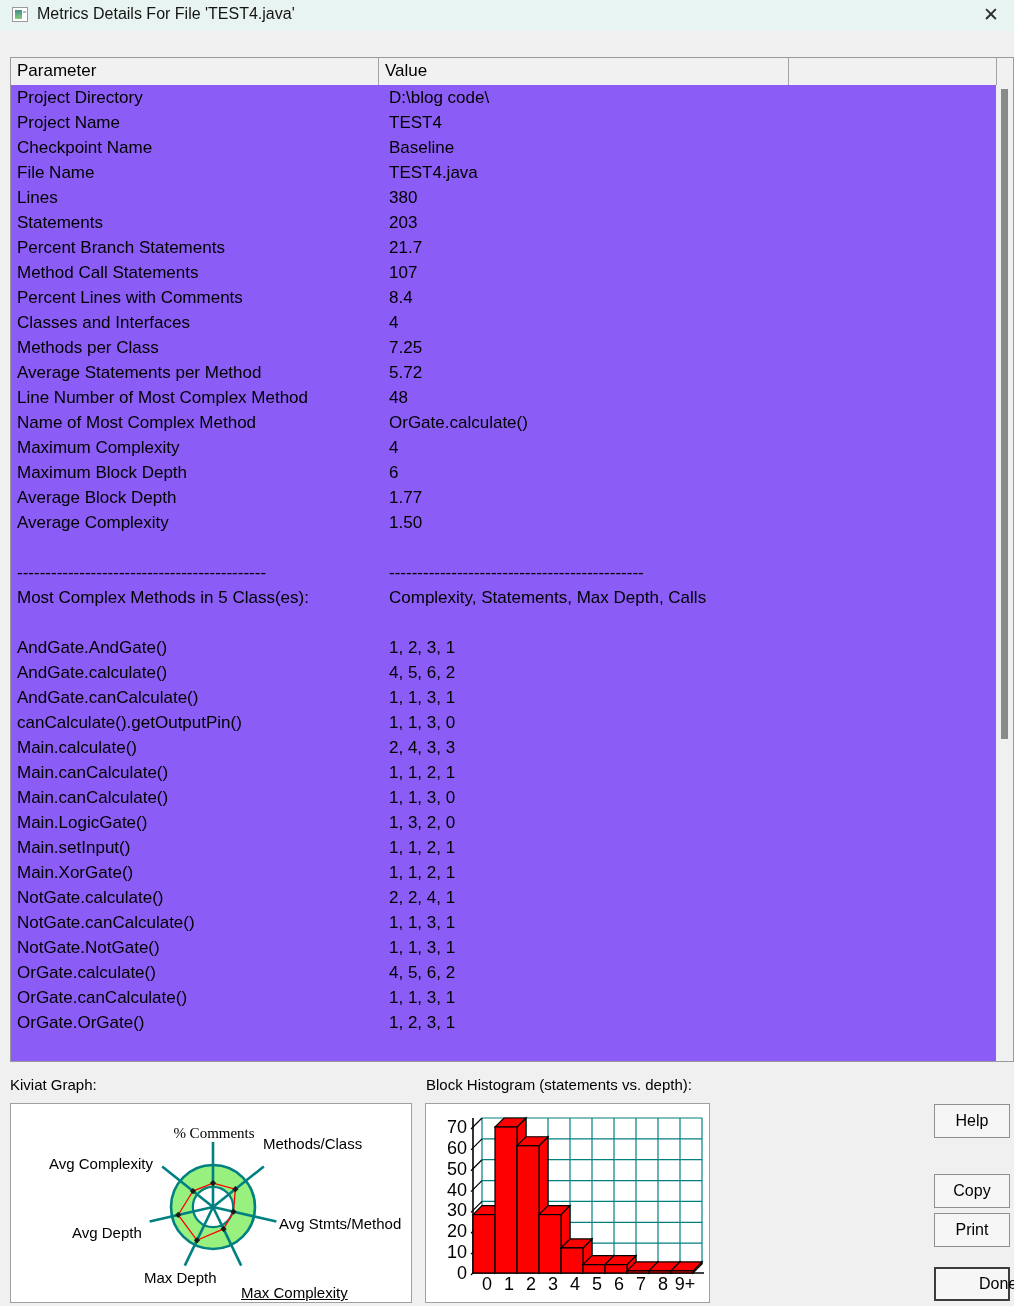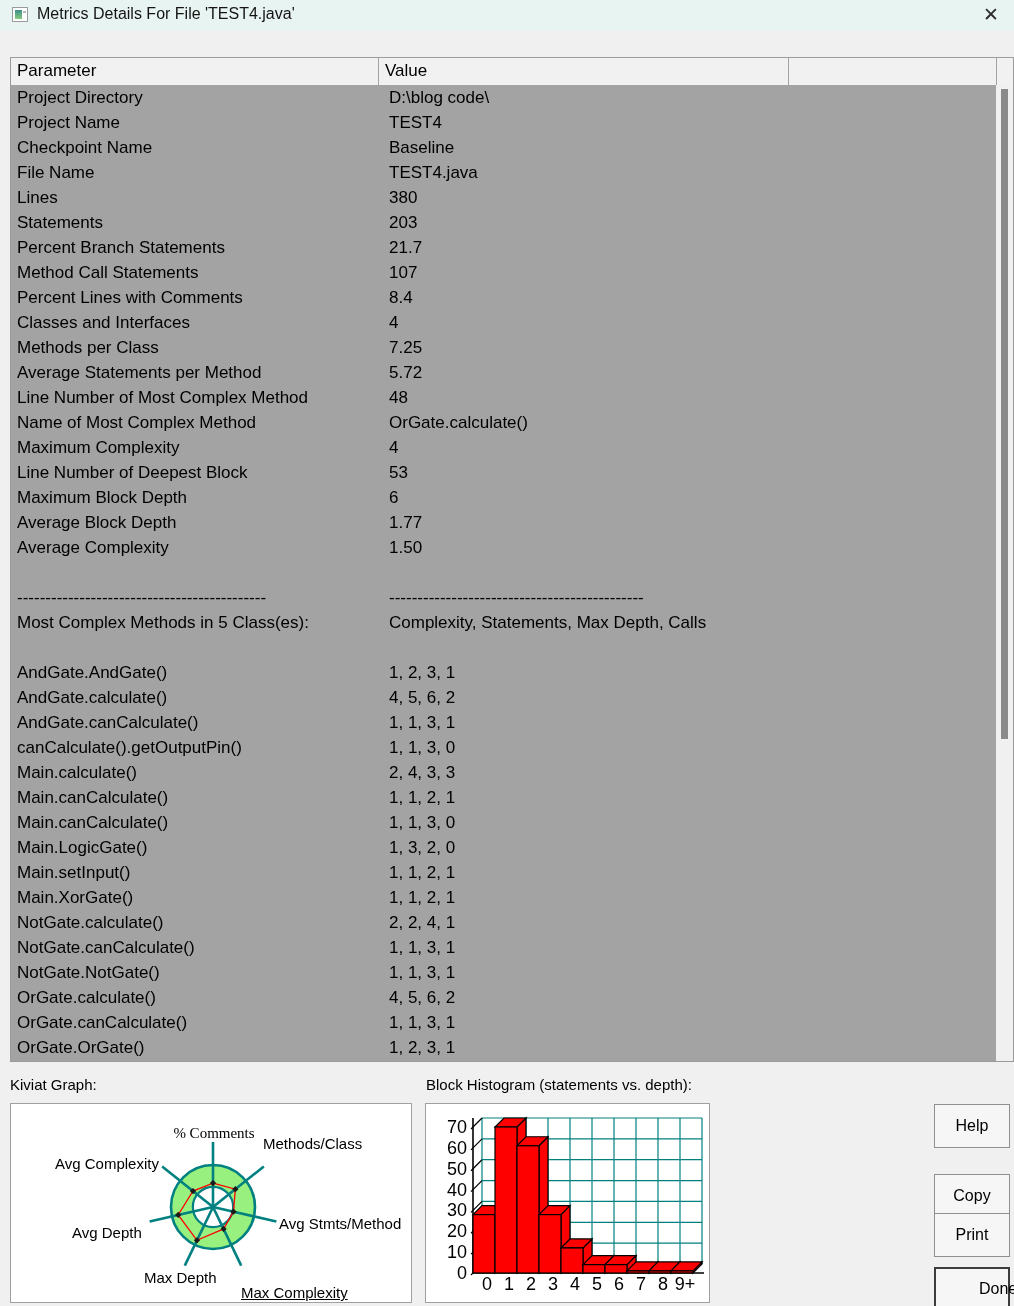--- a/index.html
+++ b/index.html
@@ -21,21 +21,21 @@
   
   .listbox{position:absolute;left:10px;top:57px;width:1004px;height:1005px;background:#fff;
            border:1px solid #9b9b9b;box-sizing:border-box;}
   .lheader{position:absolute;left:0;top:0;right:0;height:27px;background:#f1f1f1;
            border-bottom:1px solid #a3a3a3;display:flex;}
   .hcell{box-sizing:border-box;border-right:1px solid #a3a3a3;padding-left:6px;
          font-size:17px;line-height:25px;background:#f1f1f1;}
   .hc1{width:368px;}
   .hc2{width:410px;}
   .hc3{width:208px;}
-  .lbody{position:absolute;left:0;top:27px;right:17px;bottom:0;background:#a3a3a3;overflow:hidden;}
+  .lbody{position:absolute;left:0;top:27px;right:17px;bottom:0;background:#8b5cf6;overflow:hidden;}
   .lrow{position:relative;height:25px;font-size:17px;line-height:25px;white-space:pre;}
   .cparam{position:absolute;left:6px;}
   .cvalue{position:absolute;left:378px;}
 
   
   .scrollbar{position:absolute;top:27px;right:0;width:17px;bottom:0;background:#f0f0f0;}
   .thumb{position:absolute;left:5px;top:4px;width:7px;height:650px;background:#8a8a8a;}
 
   
   .section-label{position:absolute;font-size:15px;color:#000;}
@@ -43,21 +43,21 @@
   .histo-label{left:426px;top:1076px;}
 
   .kiviat-box{position:absolute;left:10px;top:1103px;width:402px;height:200px;background:#fff;
               border:1px solid #a0a0a0;box-sizing:border-box;}
   .histo-box{position:absolute;left:425px;top:1103px;width:285px;height:200px;background:#fff;
              border:1px solid #a0a0a0;box-sizing:border-box;}
   .kiviat-box svg,.histo-box svg{position:absolute;left:0;top:0;}
   .kv-label{position:absolute;font-size:15px;white-space:nowrap;z-index:2;}
 
   
-  .btn{position:absolute;left:934px;width:76px;height:44px;background:#f6f6f6;
+  .btn{position:absolute;left:934px;width:76px;height:34px;background:#f6f6f6;
        border:1px solid #8f8f8f;font-family:"Liberation Sans",sans-serif;font-size:16px;
        color:#000;padding:0;}
   .btn-help{top:1104px;}
   .btn-copy{top:1158px;margin-top:16px;}
   .btn-print{top:1213px;}
   .btn-done{top:1267px;border:2px solid #3c3c3c;padding-left:43px;}
 </style>
 </head>
 <body>
 
@@ -87,21 +87,20 @@
         <div class="lrow"><span class="cparam">Statements</span><span class="cvalue">203</span></div>
         <div class="lrow"><span class="cparam">Percent Branch Statements</span><span class="cvalue">21.7</span></div>
         <div class="lrow"><span class="cparam">Method Call Statements</span><span class="cvalue">107</span></div>
         <div class="lrow"><span class="cparam">Percent Lines with Comments</span><span class="cvalue">8.4</span></div>
         <div class="lrow"><span class="cparam">Classes and Interfaces</span><span class="cvalue">4</span></div>
         <div class="lrow"><span class="cparam">Methods per Class</span><span class="cvalue">7.25</span></div>
         <div class="lrow"><span class="cparam">Average Statements per Method</span><span class="cvalue">5.72</span></div>
         <div class="lrow"><span class="cparam">Line Number of Most Complex Method</span><span class="cvalue">48</span></div>
         <div class="lrow"><span class="cparam">Name of Most Complex Method</span><span class="cvalue">OrGate.calculate()</span></div>
         <div class="lrow"><span class="cparam">Maximum Complexity</span><span class="cvalue">4</span></div>
-        <div class="lrow"><span class="cparam">Line Number of Deepest Block</span><span class="cvalue">53</span></div>
         <div class="lrow"><span class="cparam">Maximum Block Depth</span><span class="cvalue">6</span></div>
         <div class="lrow"><span class="cparam">Average Block Depth</span><span class="cvalue">1.77</span></div>
         <div class="lrow"><span class="cparam">Average Complexity</span><span class="cvalue">1.50</span></div>
         <div class="lrow"><span class="cparam"></span><span class="cvalue"></span></div>
         <div class="lrow"><span class="cparam">--------------------------------------------</span><span class="cvalue">---------------------------------------------</span></div>
         <div class="lrow"><span class="cparam">Most Complex Methods in 5 Class(es):</span><span class="cvalue">Complexity, Statements, Max Depth, Calls</span></div>
         <div class="lrow"><span class="cparam"></span><span class="cvalue"></span></div>
         <div class="lrow"><span class="cparam">AndGate.AndGate()</span><span class="cvalue">1, 2, 3, 1</span></div>
         <div class="lrow"><span class="cparam">AndGate.calculate()</span><span class="cvalue">4, 5, 6, 2</span></div>
         <div class="lrow"><span class="cparam">AndGate.canCalculate()</span><span class="cvalue">1, 1, 3, 1</span></div>
@@ -146,21 +145,21 @@
         <rect x="-2.2" y="-2.2" width="4.4" height="4.4" fill="#1a1a1a" transform="translate(185.96365700221503,136.2998093576734) rotate(45)"></rect>
         <rect x="-2.2" y="-2.2" width="4.4" height="4.4" fill="#1a1a1a" transform="translate(167.19507353510892,110.94399734224042) rotate(45)"></rect>
         <rect x="-2.2" y="-2.2" width="4.4" height="4.4" fill="#1a1a1a" transform="translate(181.96947741916907,87.02619127637925) rotate(45)"></rect>
       </svg>
     <div class="kv-label" style="left:203px;top:21px;transform:translateX(-50%);font-family:Liberation Serif, serif;">% Comments</div>
     <div class="kv-label" style="left:252px;top:31px;">Methods/Class</div>
     <div class="kv-label" style="left:268px;top:111px;">Avg Stmts/Method</div>
     <div class="kv-label" style="left:230px;top:180px;text-decoration:underline;">Max Complexity</div>
     <div class="kv-label" style="left:133px;top:165px;">Max Depth</div>
     <div class="kv-label" style="left:61px;top:120px;">Avg Depth</div>
-    <div class="kv-label" style="left:38px;top:51px;margin-left:6px;">Avg Complexity</div>
+    <div class="kv-label" style="left:38px;top:51px;">Avg Complexity</div>
   </div>
 
   <div class="histo-box">
     <svg id="histo-svg" width="283" height="198">
         <line x1="56" y1="160" x2="276" y2="160" stroke="#008080" stroke-width="1.2"></line>
         <line x1="56" y1="139.14285714285714" x2="276" y2="139.14285714285714" stroke="#008080" stroke-width="1.2"></line>
         <line x1="56" y1="118.28571428571428" x2="276" y2="118.28571428571428" stroke="#008080" stroke-width="1.2"></line>
         <line x1="56" y1="97.42857142857142" x2="276" y2="97.42857142857142" stroke="#008080" stroke-width="1.2"></line>
         <line x1="56" y1="76.57142857142857" x2="276" y2="76.57142857142857" stroke="#008080" stroke-width="1.2"></line>
         <line x1="56" y1="55.71428571428571" x2="276" y2="55.71428571428571" stroke="#008080" stroke-width="1.2"></line>

